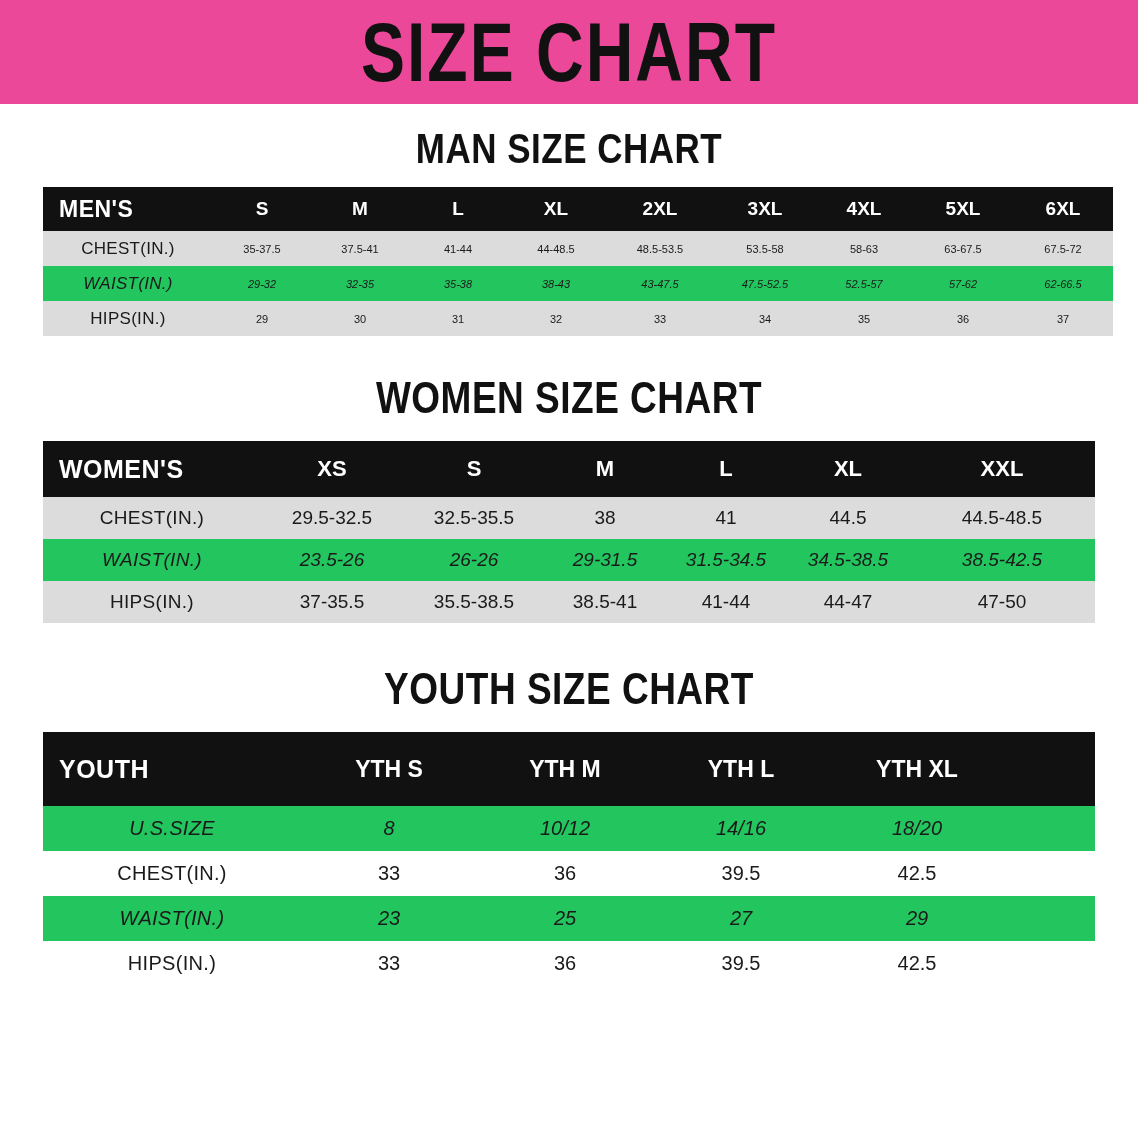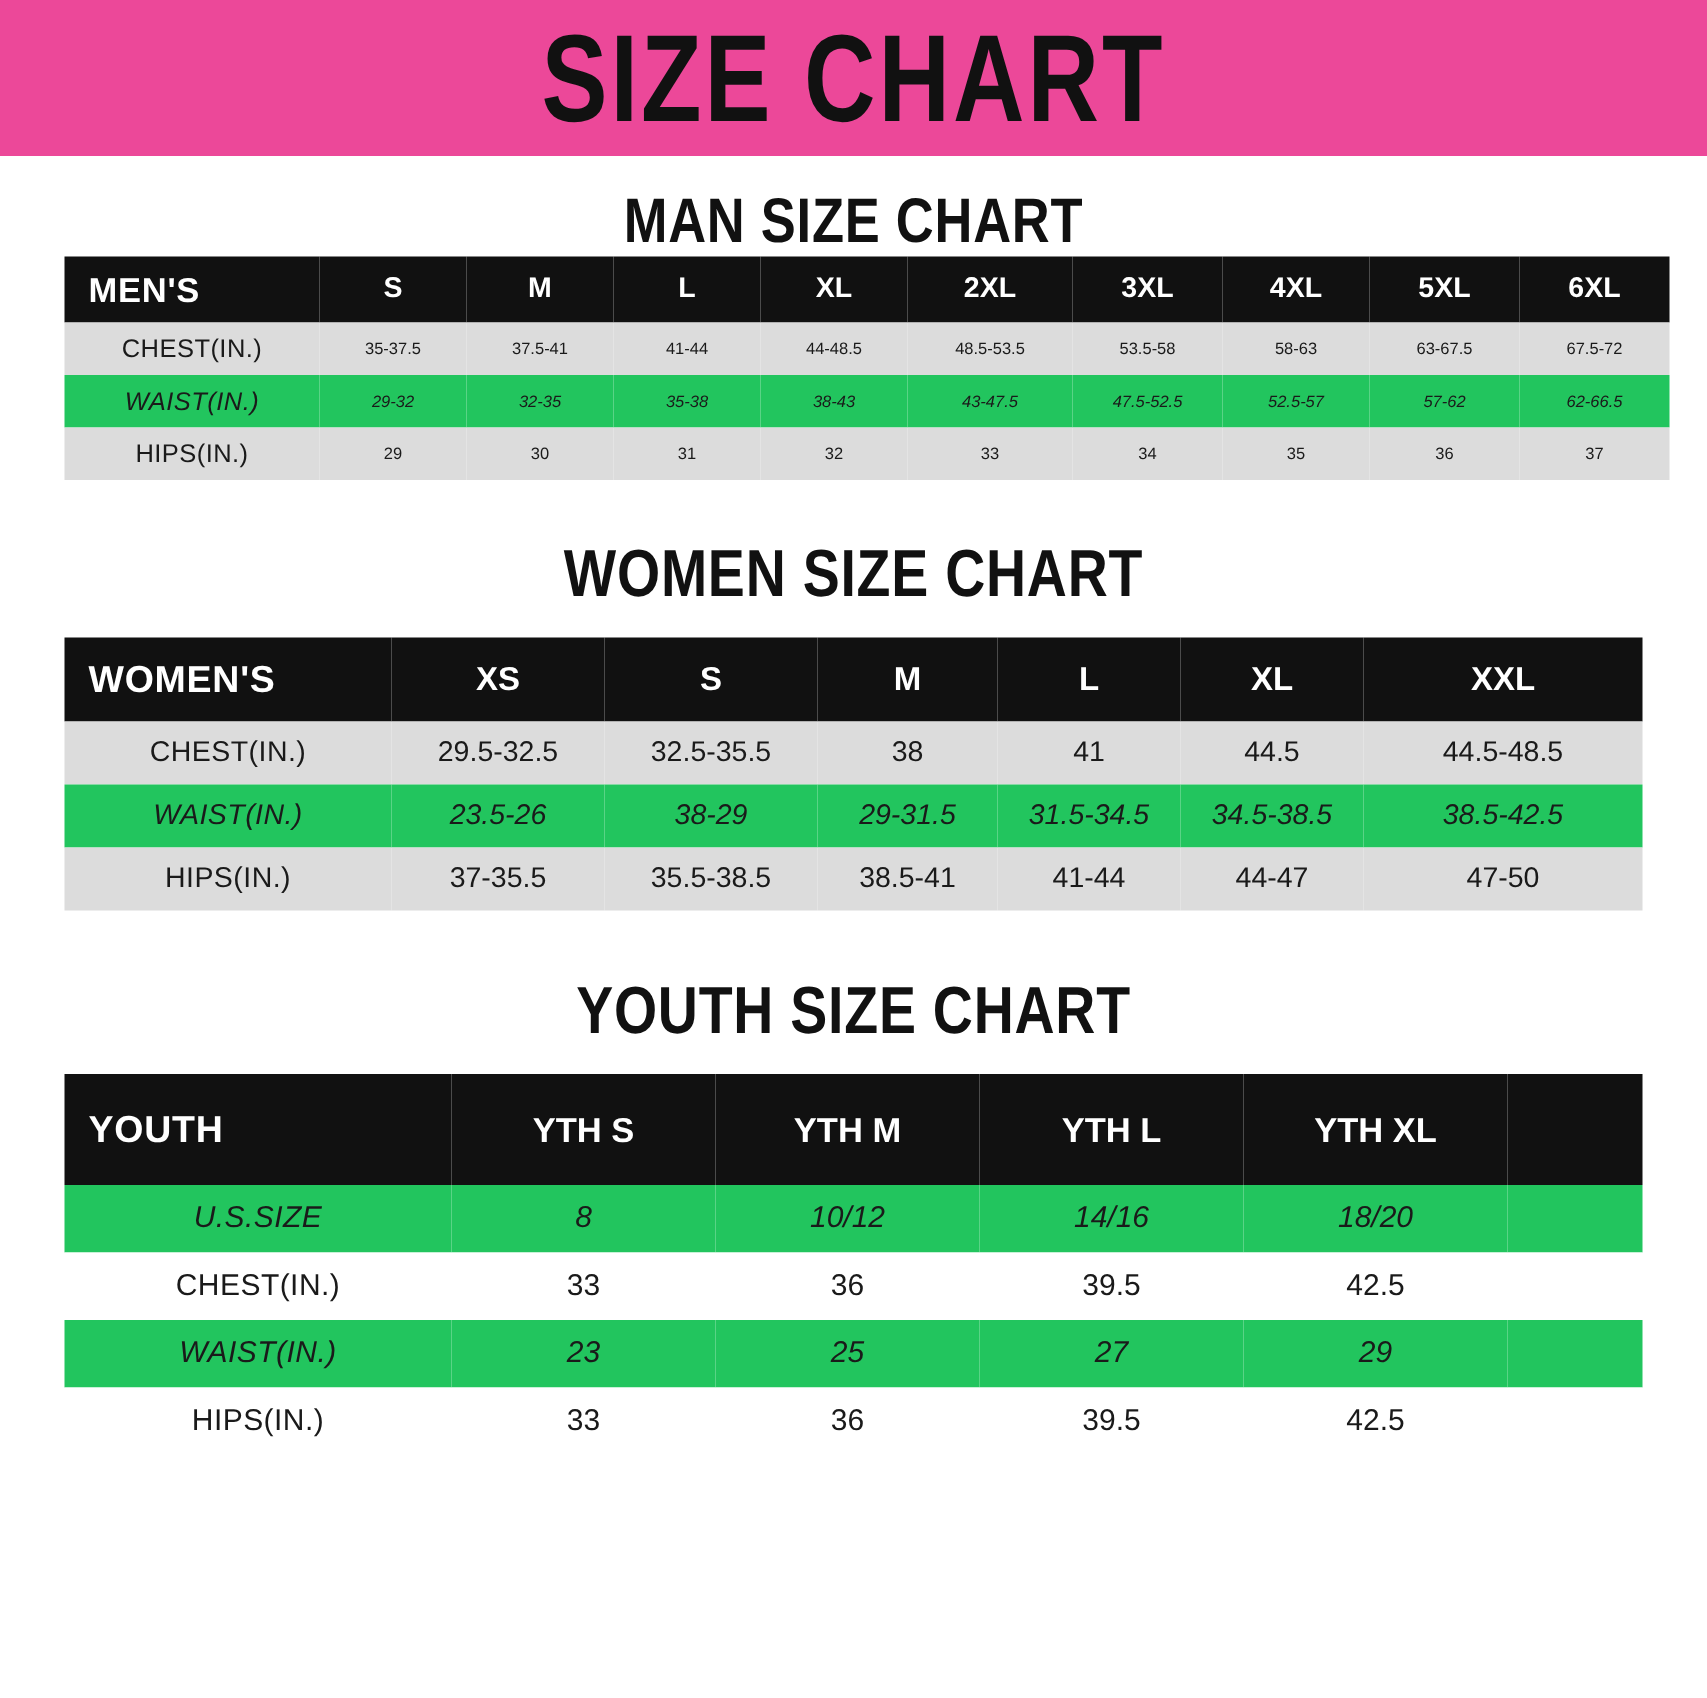--- a/index.html
+++ b/index.html
@@ -97,21 +97,21 @@
   }
   table.size-table tbody td.rowlabel {
     text-align: center;
     color: #1a1a1a;
   }
   tr.shade-dark td { background: #dcdcdc; }
   tr.shade-light td { background: #22c55e; font-style: italic; }
   tr.shade-white td { background: #ffffff; }
 
   
-  #men-table-wrap { width: 1052px; margin-top: 6px; }
+  #men-table-wrap { width: 1052px; margin-top: 22px; }
   #men-table thead th { height: 44px; font-size: 19px; }
   #men-table thead th.rowlabel { font-size: 23px; }
   #men-table tbody td { height: 35px; font-size: 11px; }
   #men-table tbody td.rowlabel { font-size: 17px; letter-spacing: 0.3px; }
 
   
   #women-table-wrap { width: 1052px; margin-top: 24px; }
   #women-table thead th { height: 56px; font-size: 22px; }
   #women-table thead th.rowlabel { font-size: 25px; margin-left: 20px; }
   #women-table tbody td { height: 42px; font-size: 19px; }
@@ -246,21 +246,21 @@
           <td>29.5-32.5</td>
           <td>32.5-35.5</td>
           <td>38</td>
           <td>41</td>
           <td>44.5</td>
           <td>44.5-48.5</td>
         </tr>
         <tr class="shade-light">
           <td class="rowlabel">WAIST(IN.)</td>
           <td>23.5-26</td>
-          <td>38-29</td>
+          <td>26-26</td>
           <td>29-31.5</td>
           <td>31.5-34.5</td>
           <td>34.5-38.5</td>
           <td>38.5-42.5</td>
         </tr>
         <tr class="shade-dark">
           <td class="rowlabel">HIPS(IN.)</td>
           <td>37-35.5</td>
           <td>35.5-38.5</td>
           <td>38.5-41</td>

